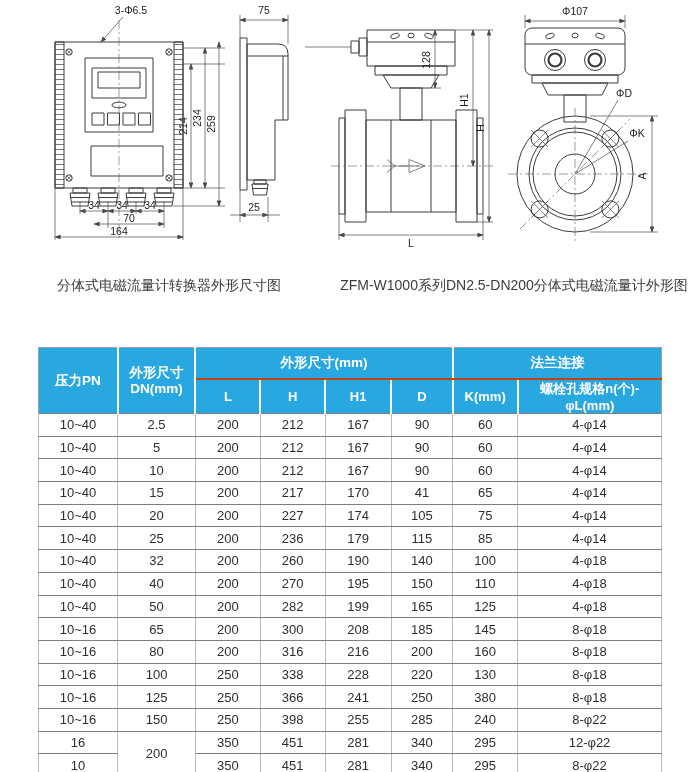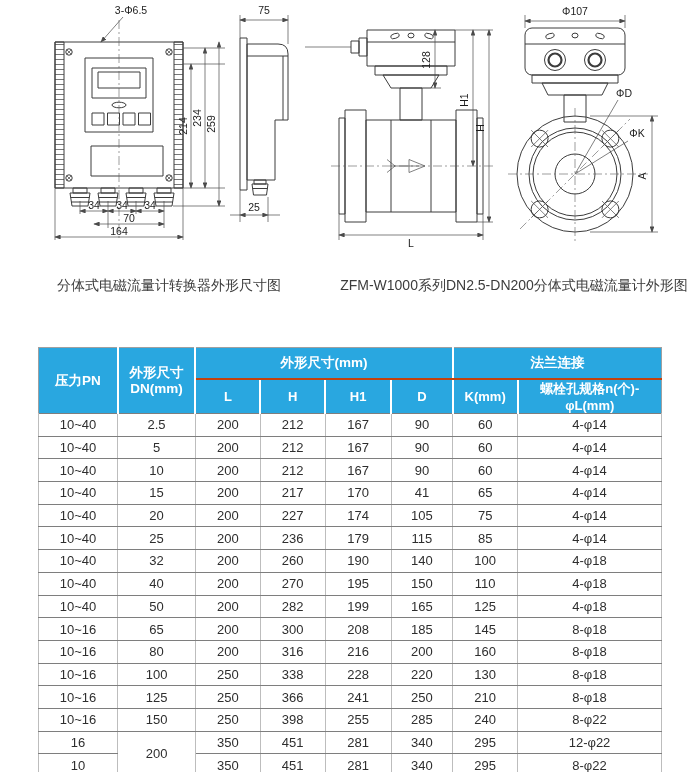--- a/index.html
+++ b/index.html
@@ -412,21 +412,21 @@
         <td>130</td>
         <td>8-φ18</td>
       </tr>
       <tr>
         <td>10~16</td>
         <td>125</td>
         <td>250</td>
         <td>366</td>
         <td>241</td>
         <td>250</td>
-        <td>210</td>
+        <td>380</td>
         <td>8-φ18</td>
       </tr>
       <tr>
         <td>10~16</td>
         <td>150</td>
         <td>250</td>
         <td>398</td>
         <td>255</td>
         <td>285</td>
         <td>240</td>

